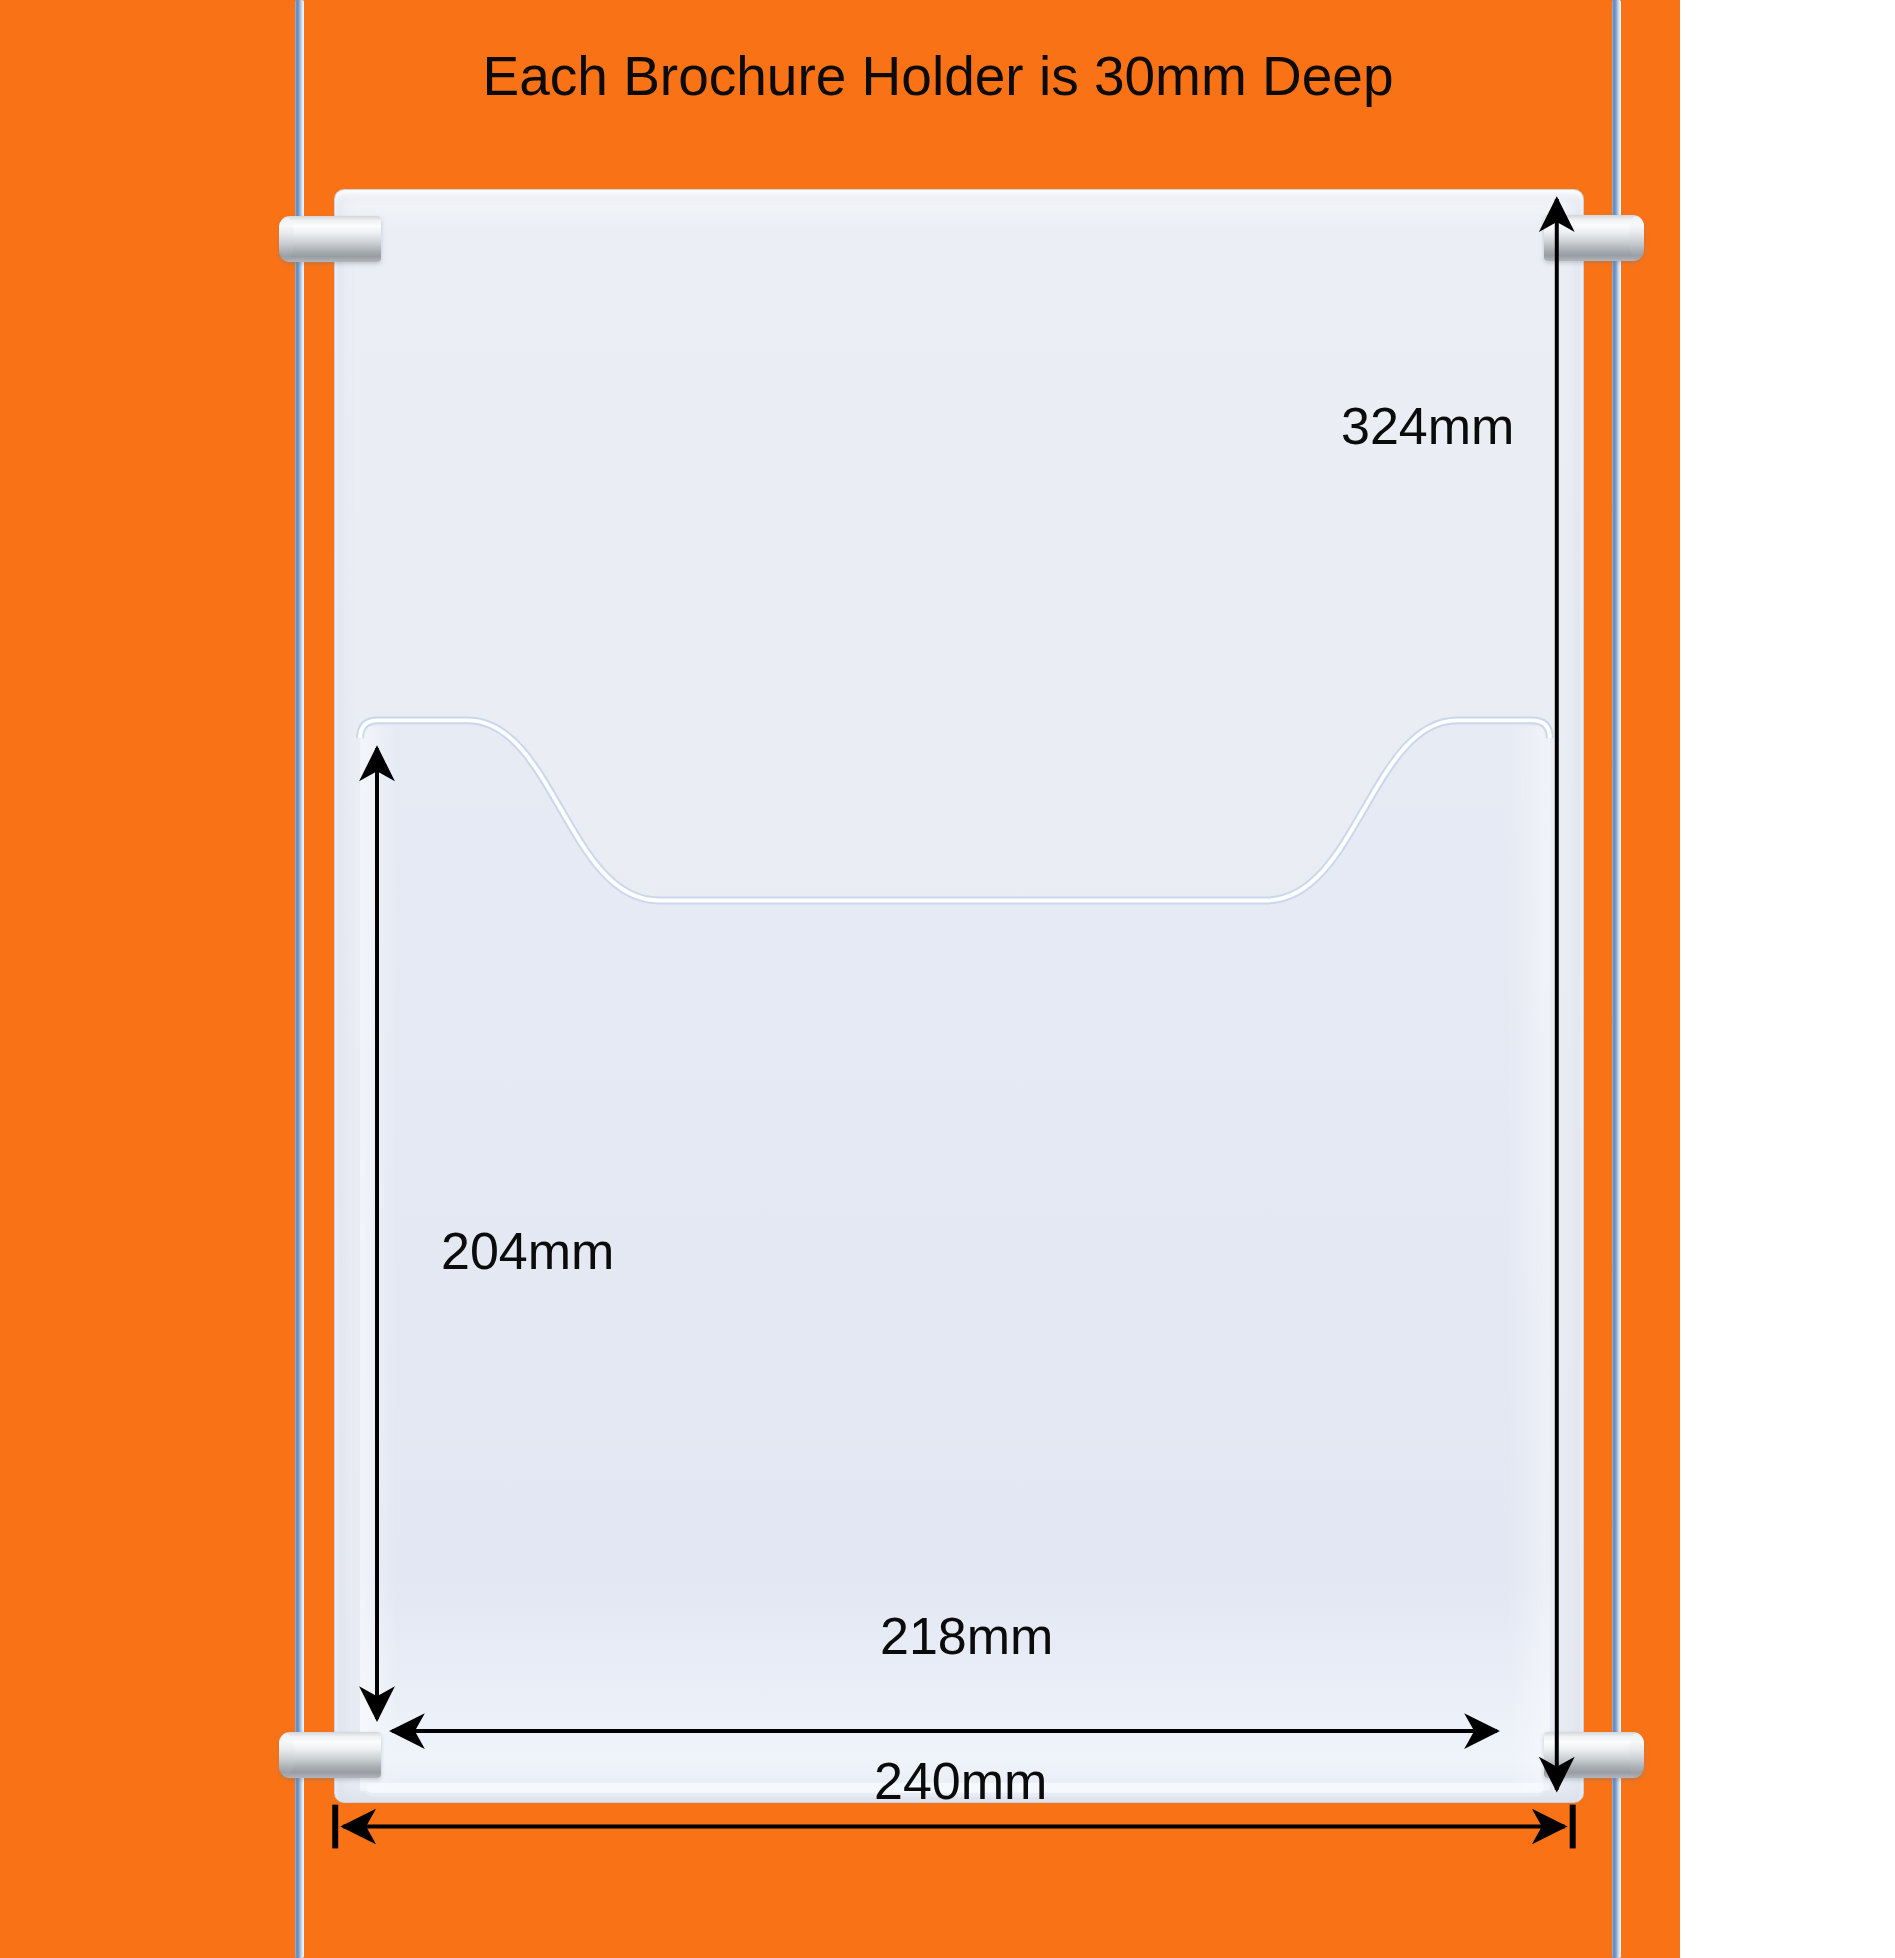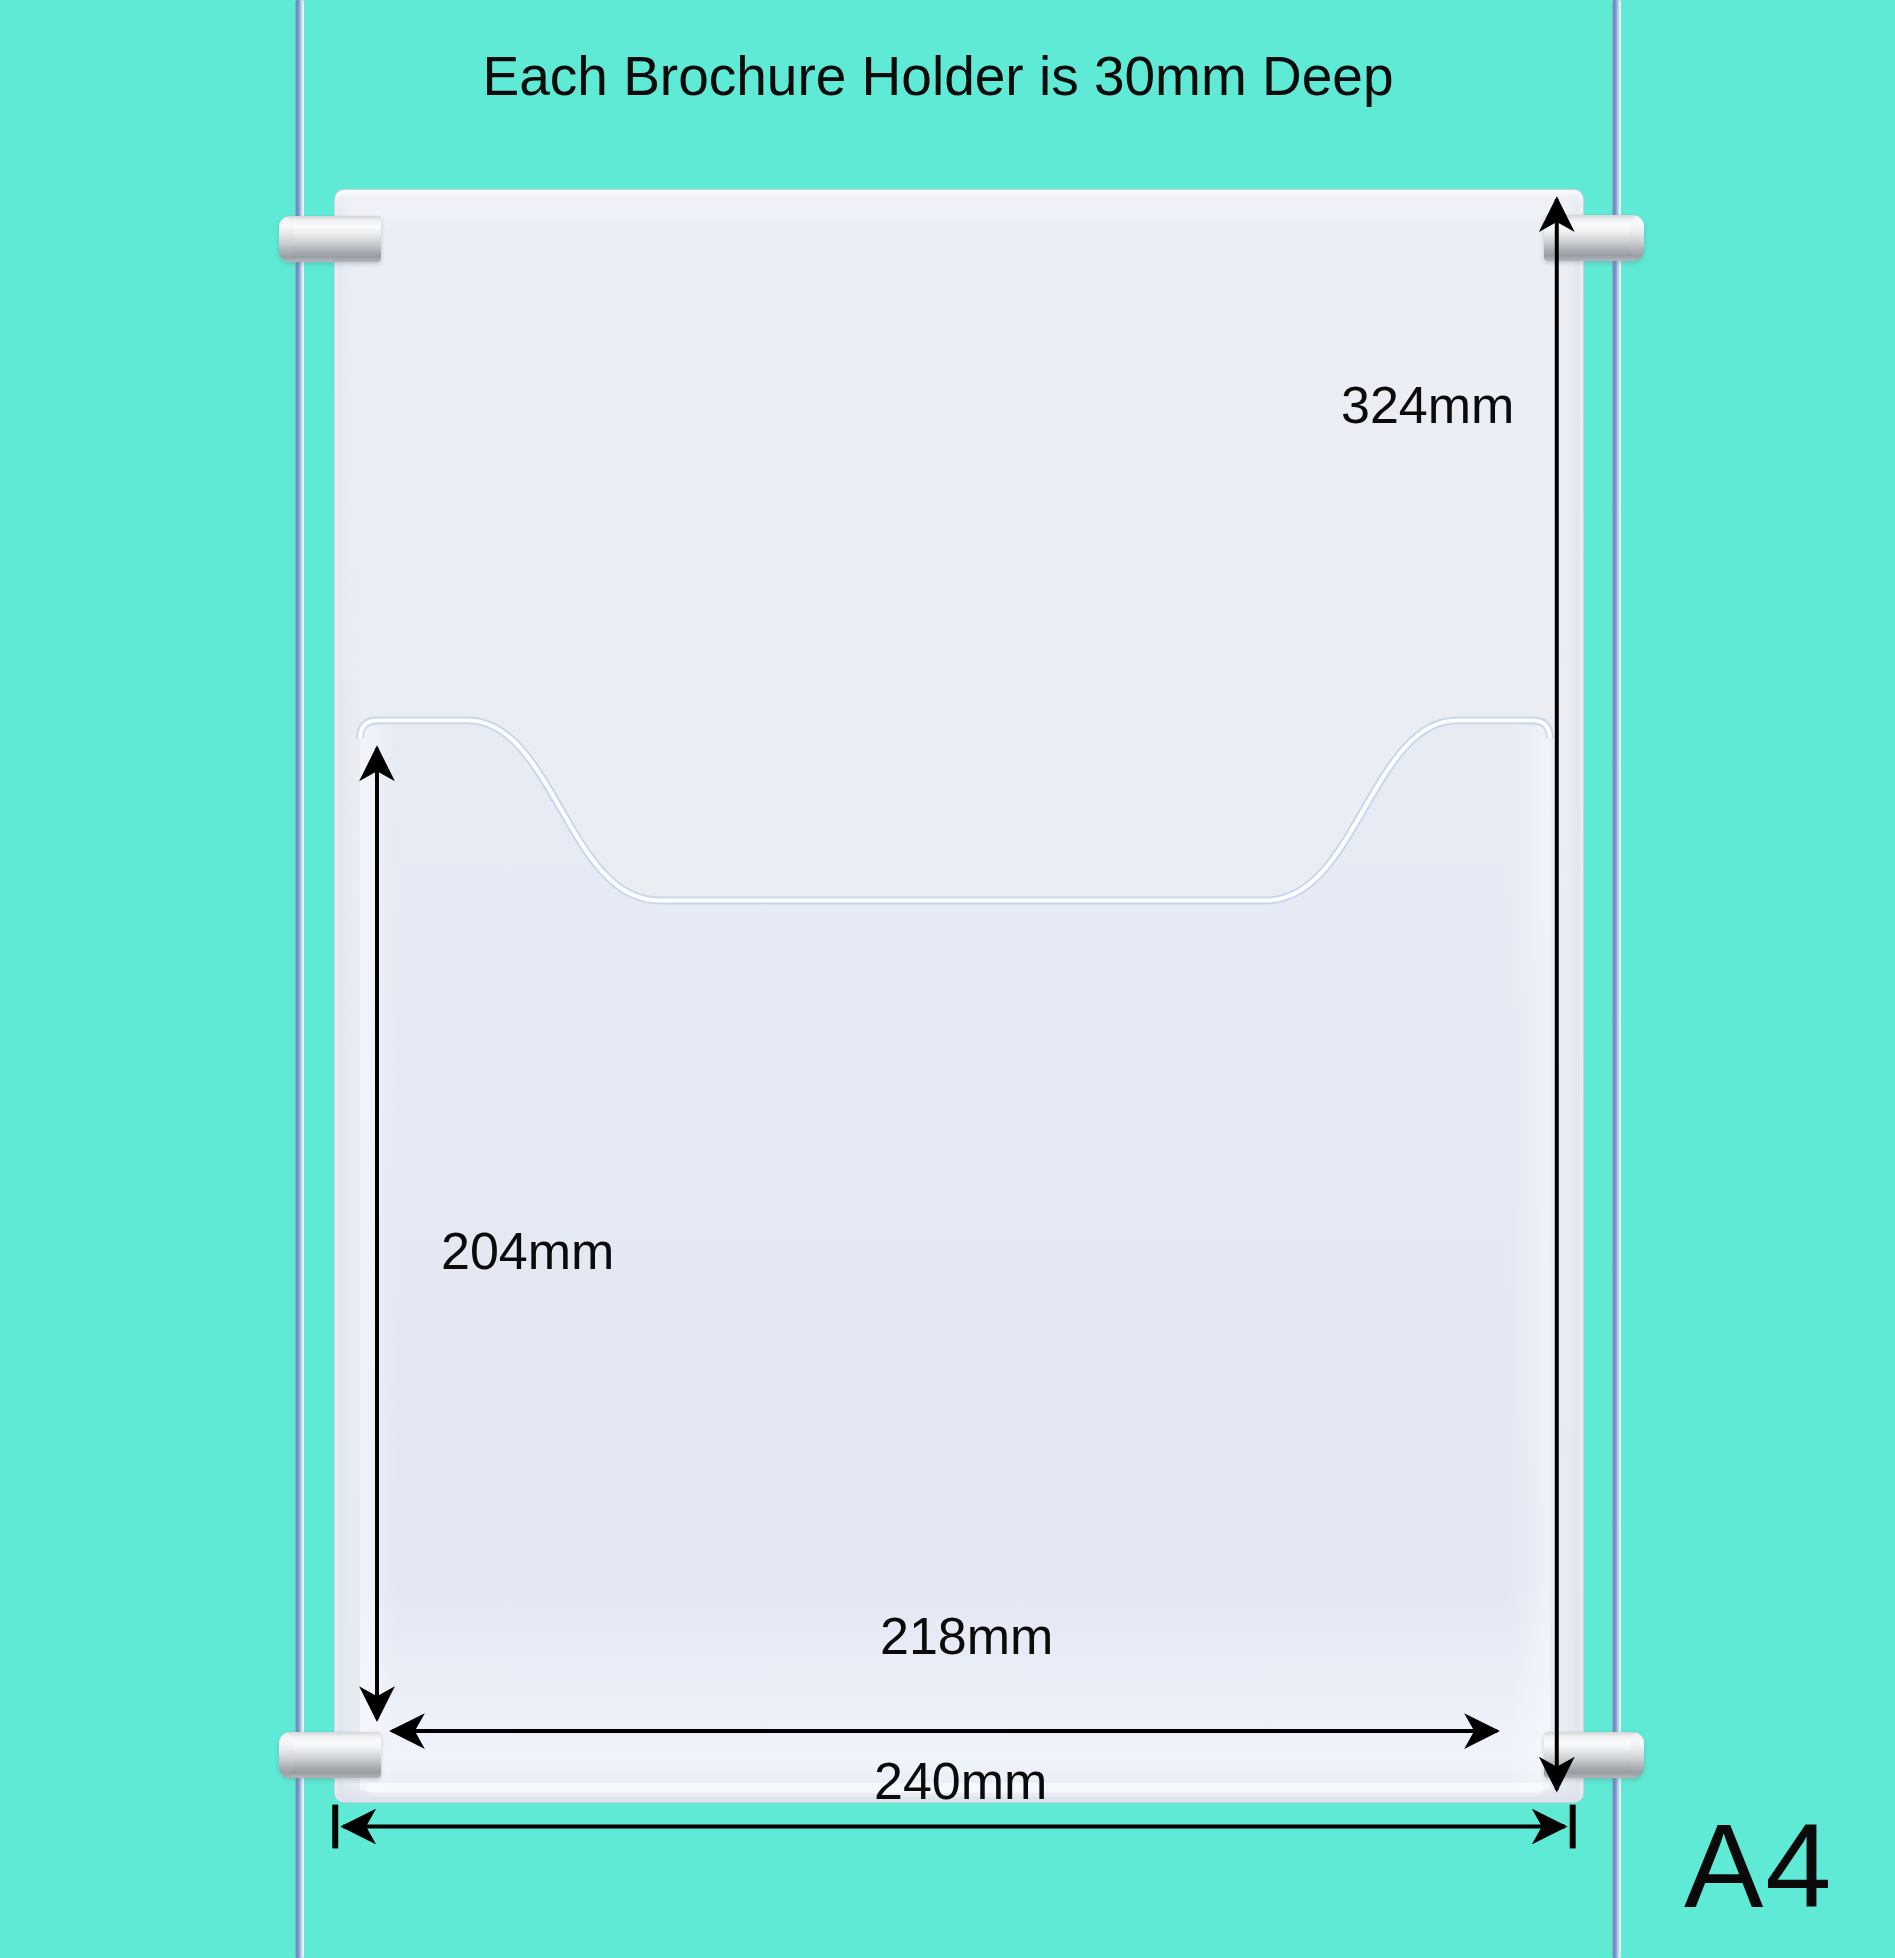--- a/index.html
+++ b/index.html
@@ -1,20 +1,20 @@
 <!DOCTYPE html>
 <html><head>
 <meta charset="utf-8">
 <style>
   html, body { margin: 0; padding: 0; background: #ffffff; }
   .stage {
     position: relative;
-    width: 1895px;
+    width: 1680px;
     height: 1958px;
-    background: #5eead4;
+    background: #f97316;
     overflow: hidden;
     font-family: "Liberation Sans", sans-serif;
     color: #0c0c0c;
   }
 
   
   .cable {
     position: absolute;
     top: 0;
     width: 9px;
@@ -94,21 +94,21 @@
   .title {
     position: absolute;
     left: 938px;
     top: 44px;
     transform: translateX(-50%);
     font-size: 55px;
     white-space: nowrap;
     z-index: 6;
     color: #0b0b0b;
   }
-  .lbl-324 { left: 1341px; top: 376px; text-align: center; }
+  .lbl-324 { left: 1341px; top: 397px; text-align: center; }
   .lbl-204 { left: 441px;  top: 1222px; }
   .lbl-218 { left: 880px;  top: 1607px; }
   .lbl-240 { left: 874px;  top: 1752px; }
   .lbl-a4 {
     position: absolute;
     left: 1684px;
     top: 1797px;
     font-size: 119px;
     font-weight: normal;
     letter-spacing: 2px;

